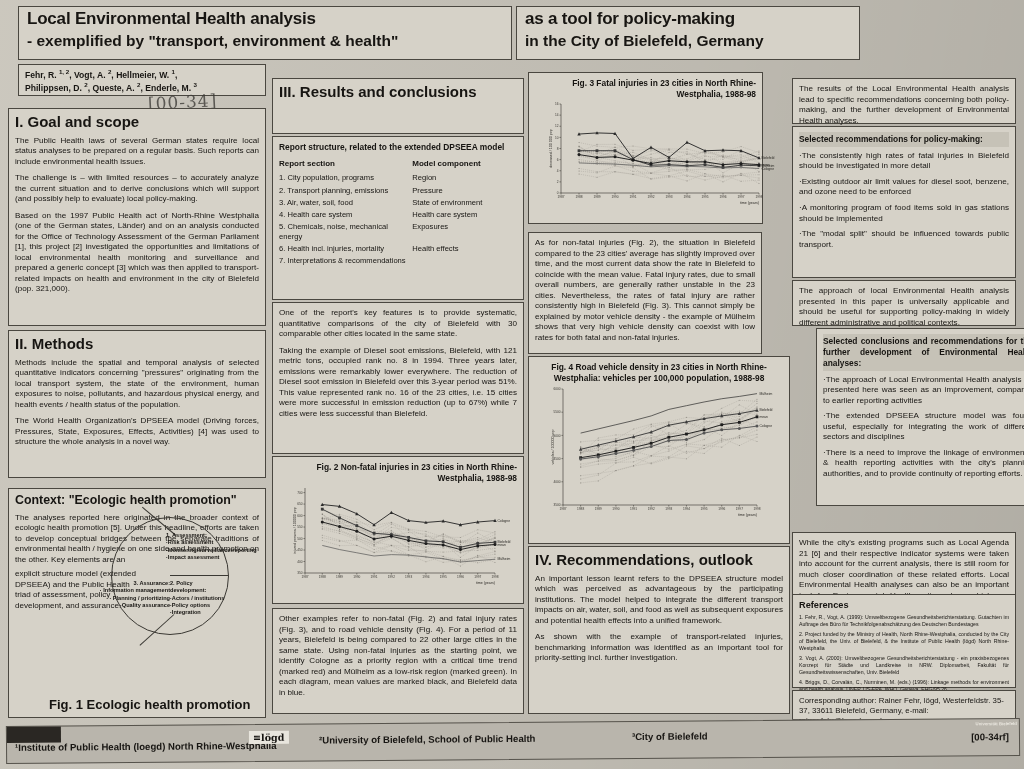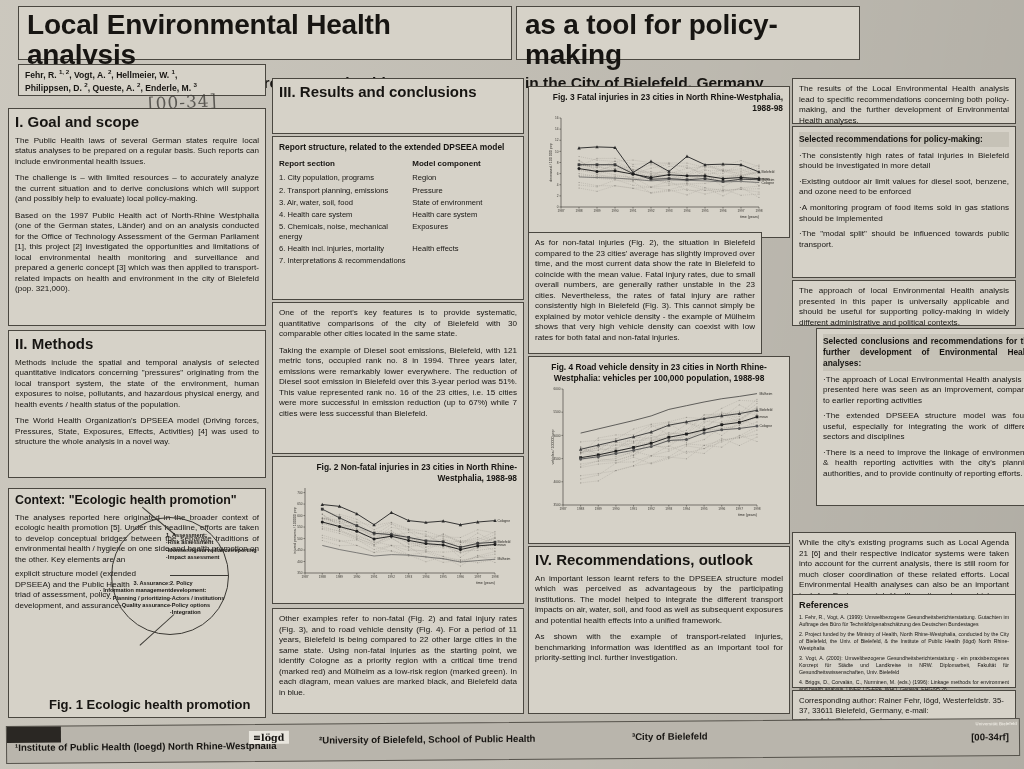--- a/index.html
+++ b/index.html
@@ -20,21 +20,21 @@
   }
   .box{
     border:1px solid #4a4740;
     background:#d6d2c8;
     box-sizing:border-box;
     position:absolute;
     box-shadow:0 0 0 0 transparent;
   }
   .h1{
     font-weight:bold;
-    font-size:28px;
+    font-size:17px;
     line-height:1.08;
     letter-spacing:-0.2px;
   }
   .h2{
     font-weight:bold;
     font-size:15.5px;
     line-height:1.1;
   }
   .h3{
     font-weight:bold;
@@ -96,21 +96,21 @@
   #c2-text{left:272px;top:302px;width:252px;height:152px;}
   #c2-fig2{left:272px;top:456px;width:252px;height:148px;}
   #c2-other{left:272px;top:608px;width:252px;height:106px;}
   table.rep{width:100%;border-collapse:collapse;font-size:7.6px;}
   table.rep td{padding:1.5px 0;vertical-align:top;line-height:1.22;}
   table.rep td.c2{width:44%;}
   table.rep tr.hdr td{font-weight:bold;font-size:8px;padding-bottom:3px;}
   .tbl-title{font-weight:bold;font-size:8.4px;line-height:1.25;margin-bottom:5px;}
 
   
-  #c3-fig3{left:528px;top:86px;width:262px;height:152px;}
+  #c3-fig3{left:528px;top:72px;width:235px;height:152px;}
   #c3-text{left:528px;top:232px;width:234px;height:122px;}
   #c3-fig4{left:528px;top:356px;width:262px;height:188px;}
   #c3-rec{left:528px;top:546px;width:262px;height:168px;}
   .fig-cap{font-weight:bold;font-size:8.4px;line-height:1.26;}
 
   
   #c4-intro{left:792px;top:78px;width:224px;height:46px;}
   #c4-recs{left:792px;top:126px;width:224px;height:152px;}
   #c4-approach{left:792px;top:280px;width:224px;height:46px;}
   #c4-concl{left:816px;top:328px;width:224px;height:178px;}

